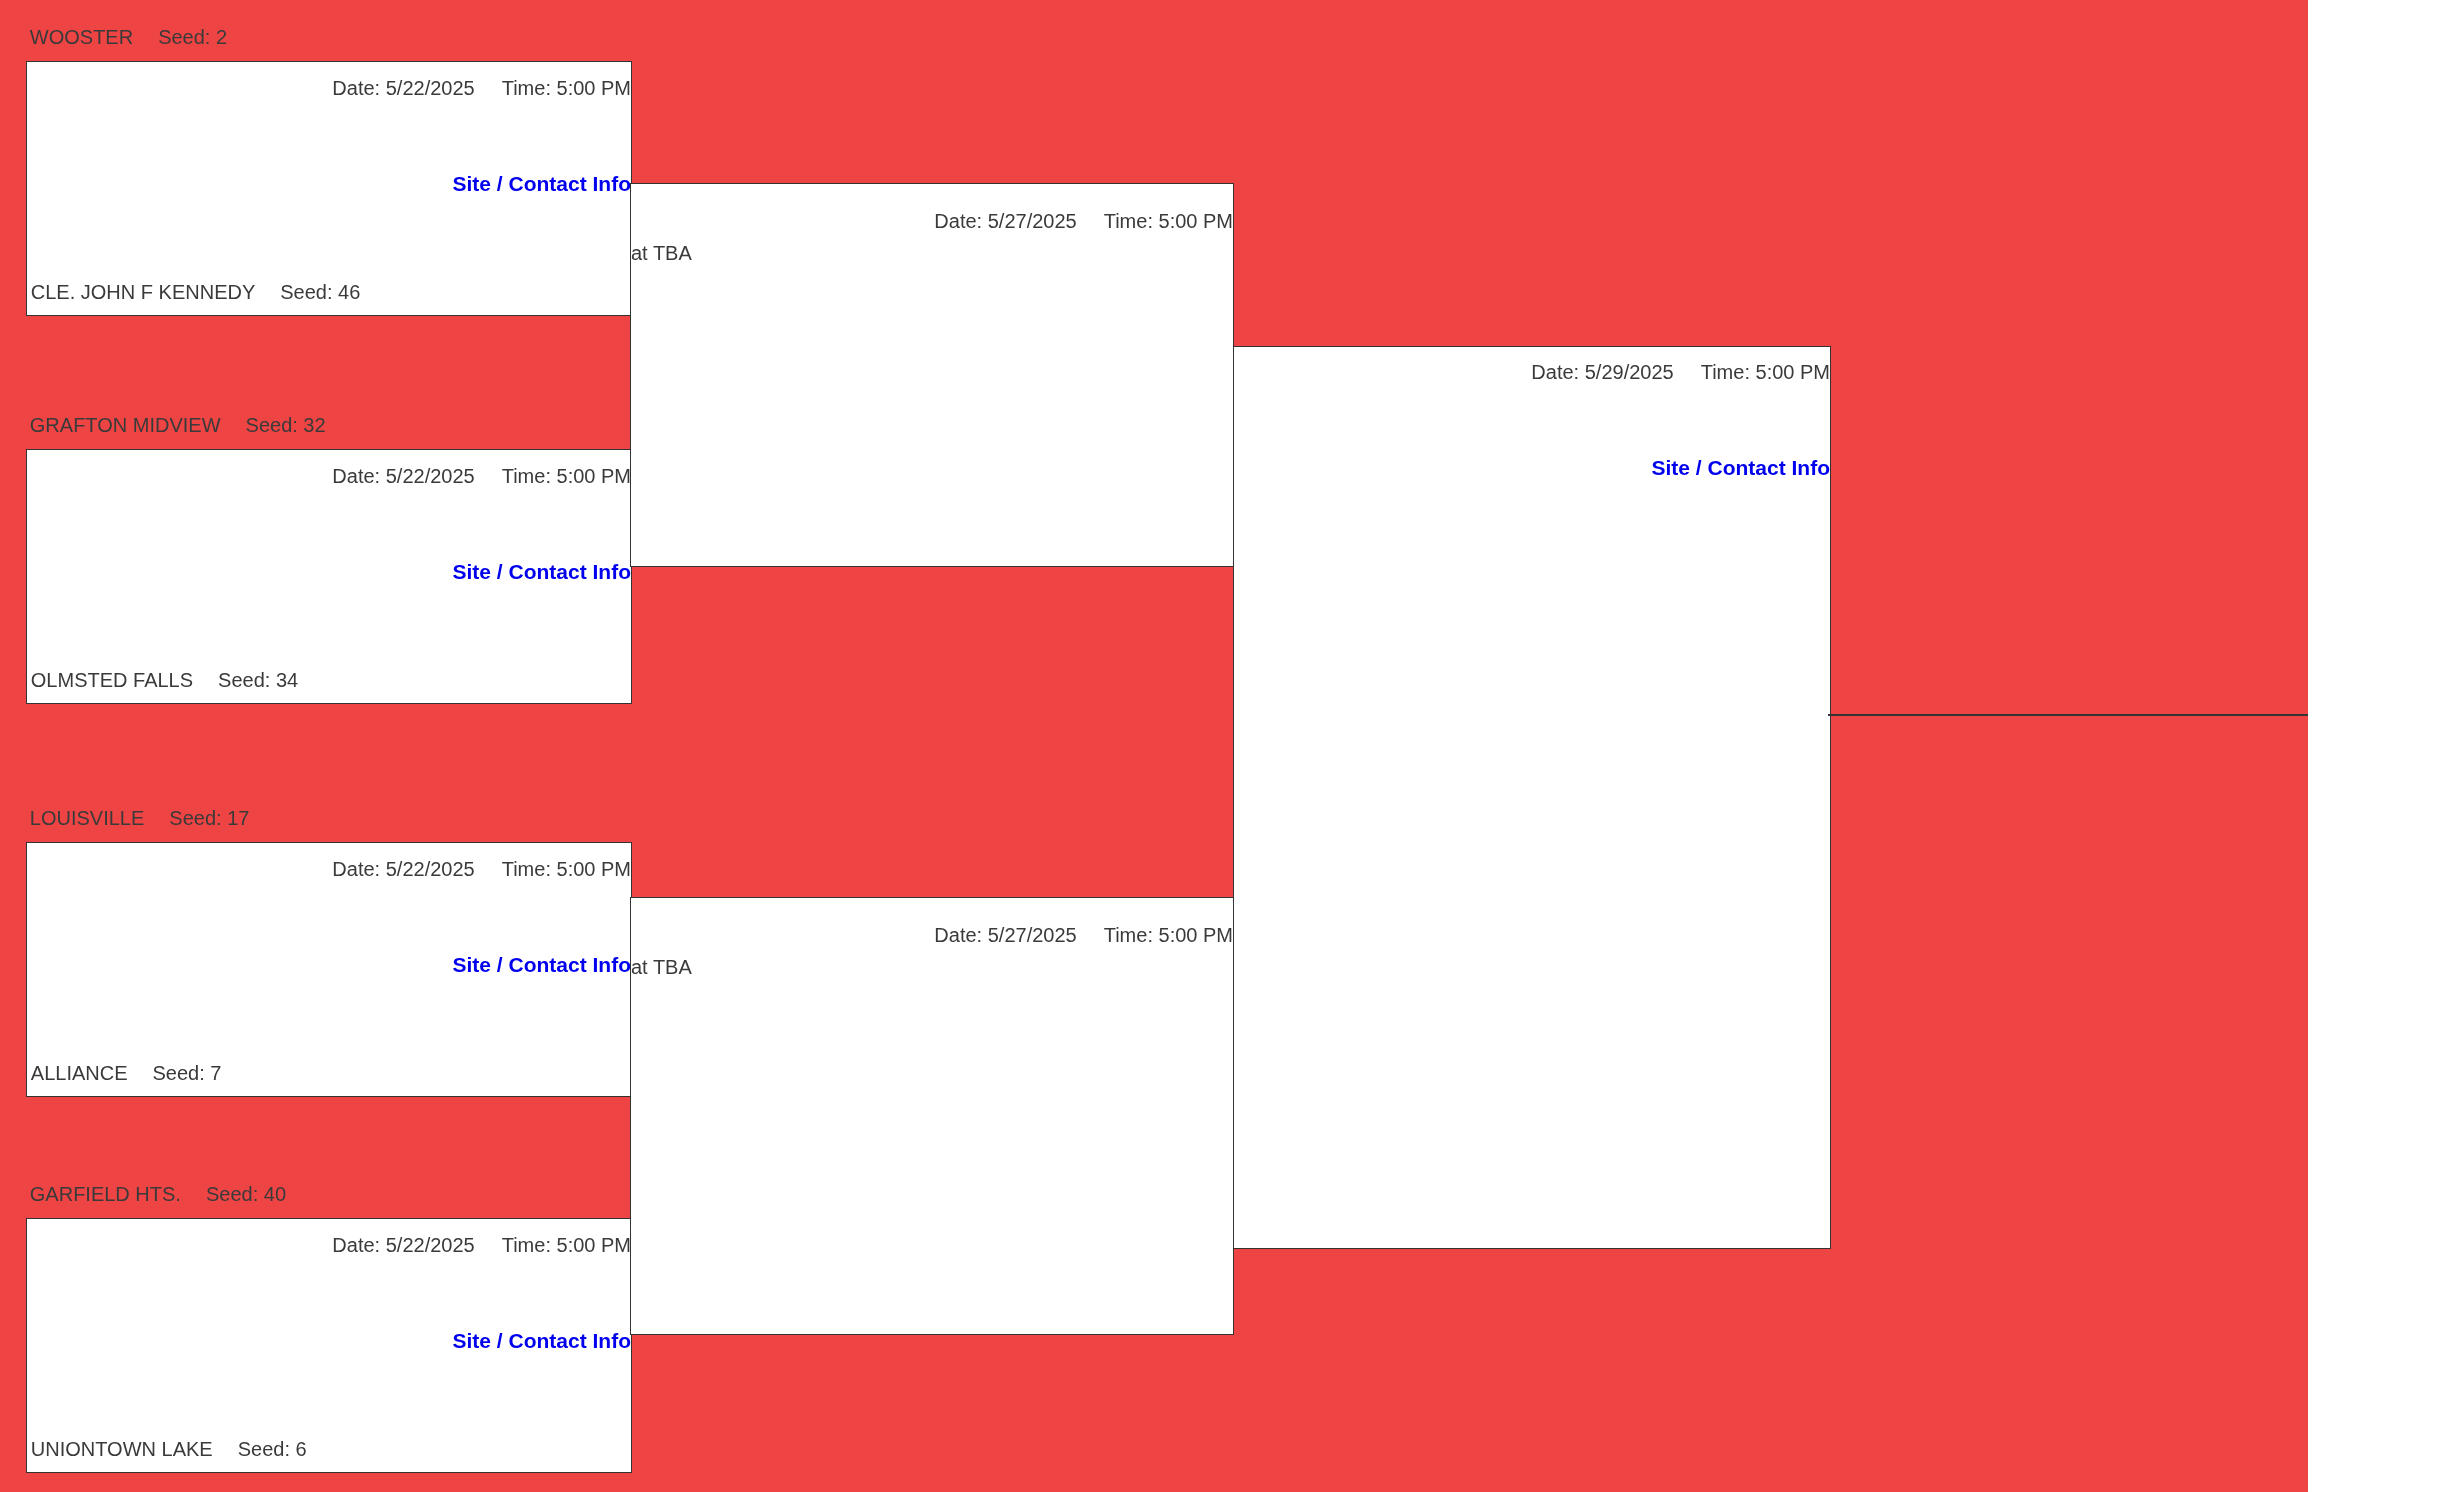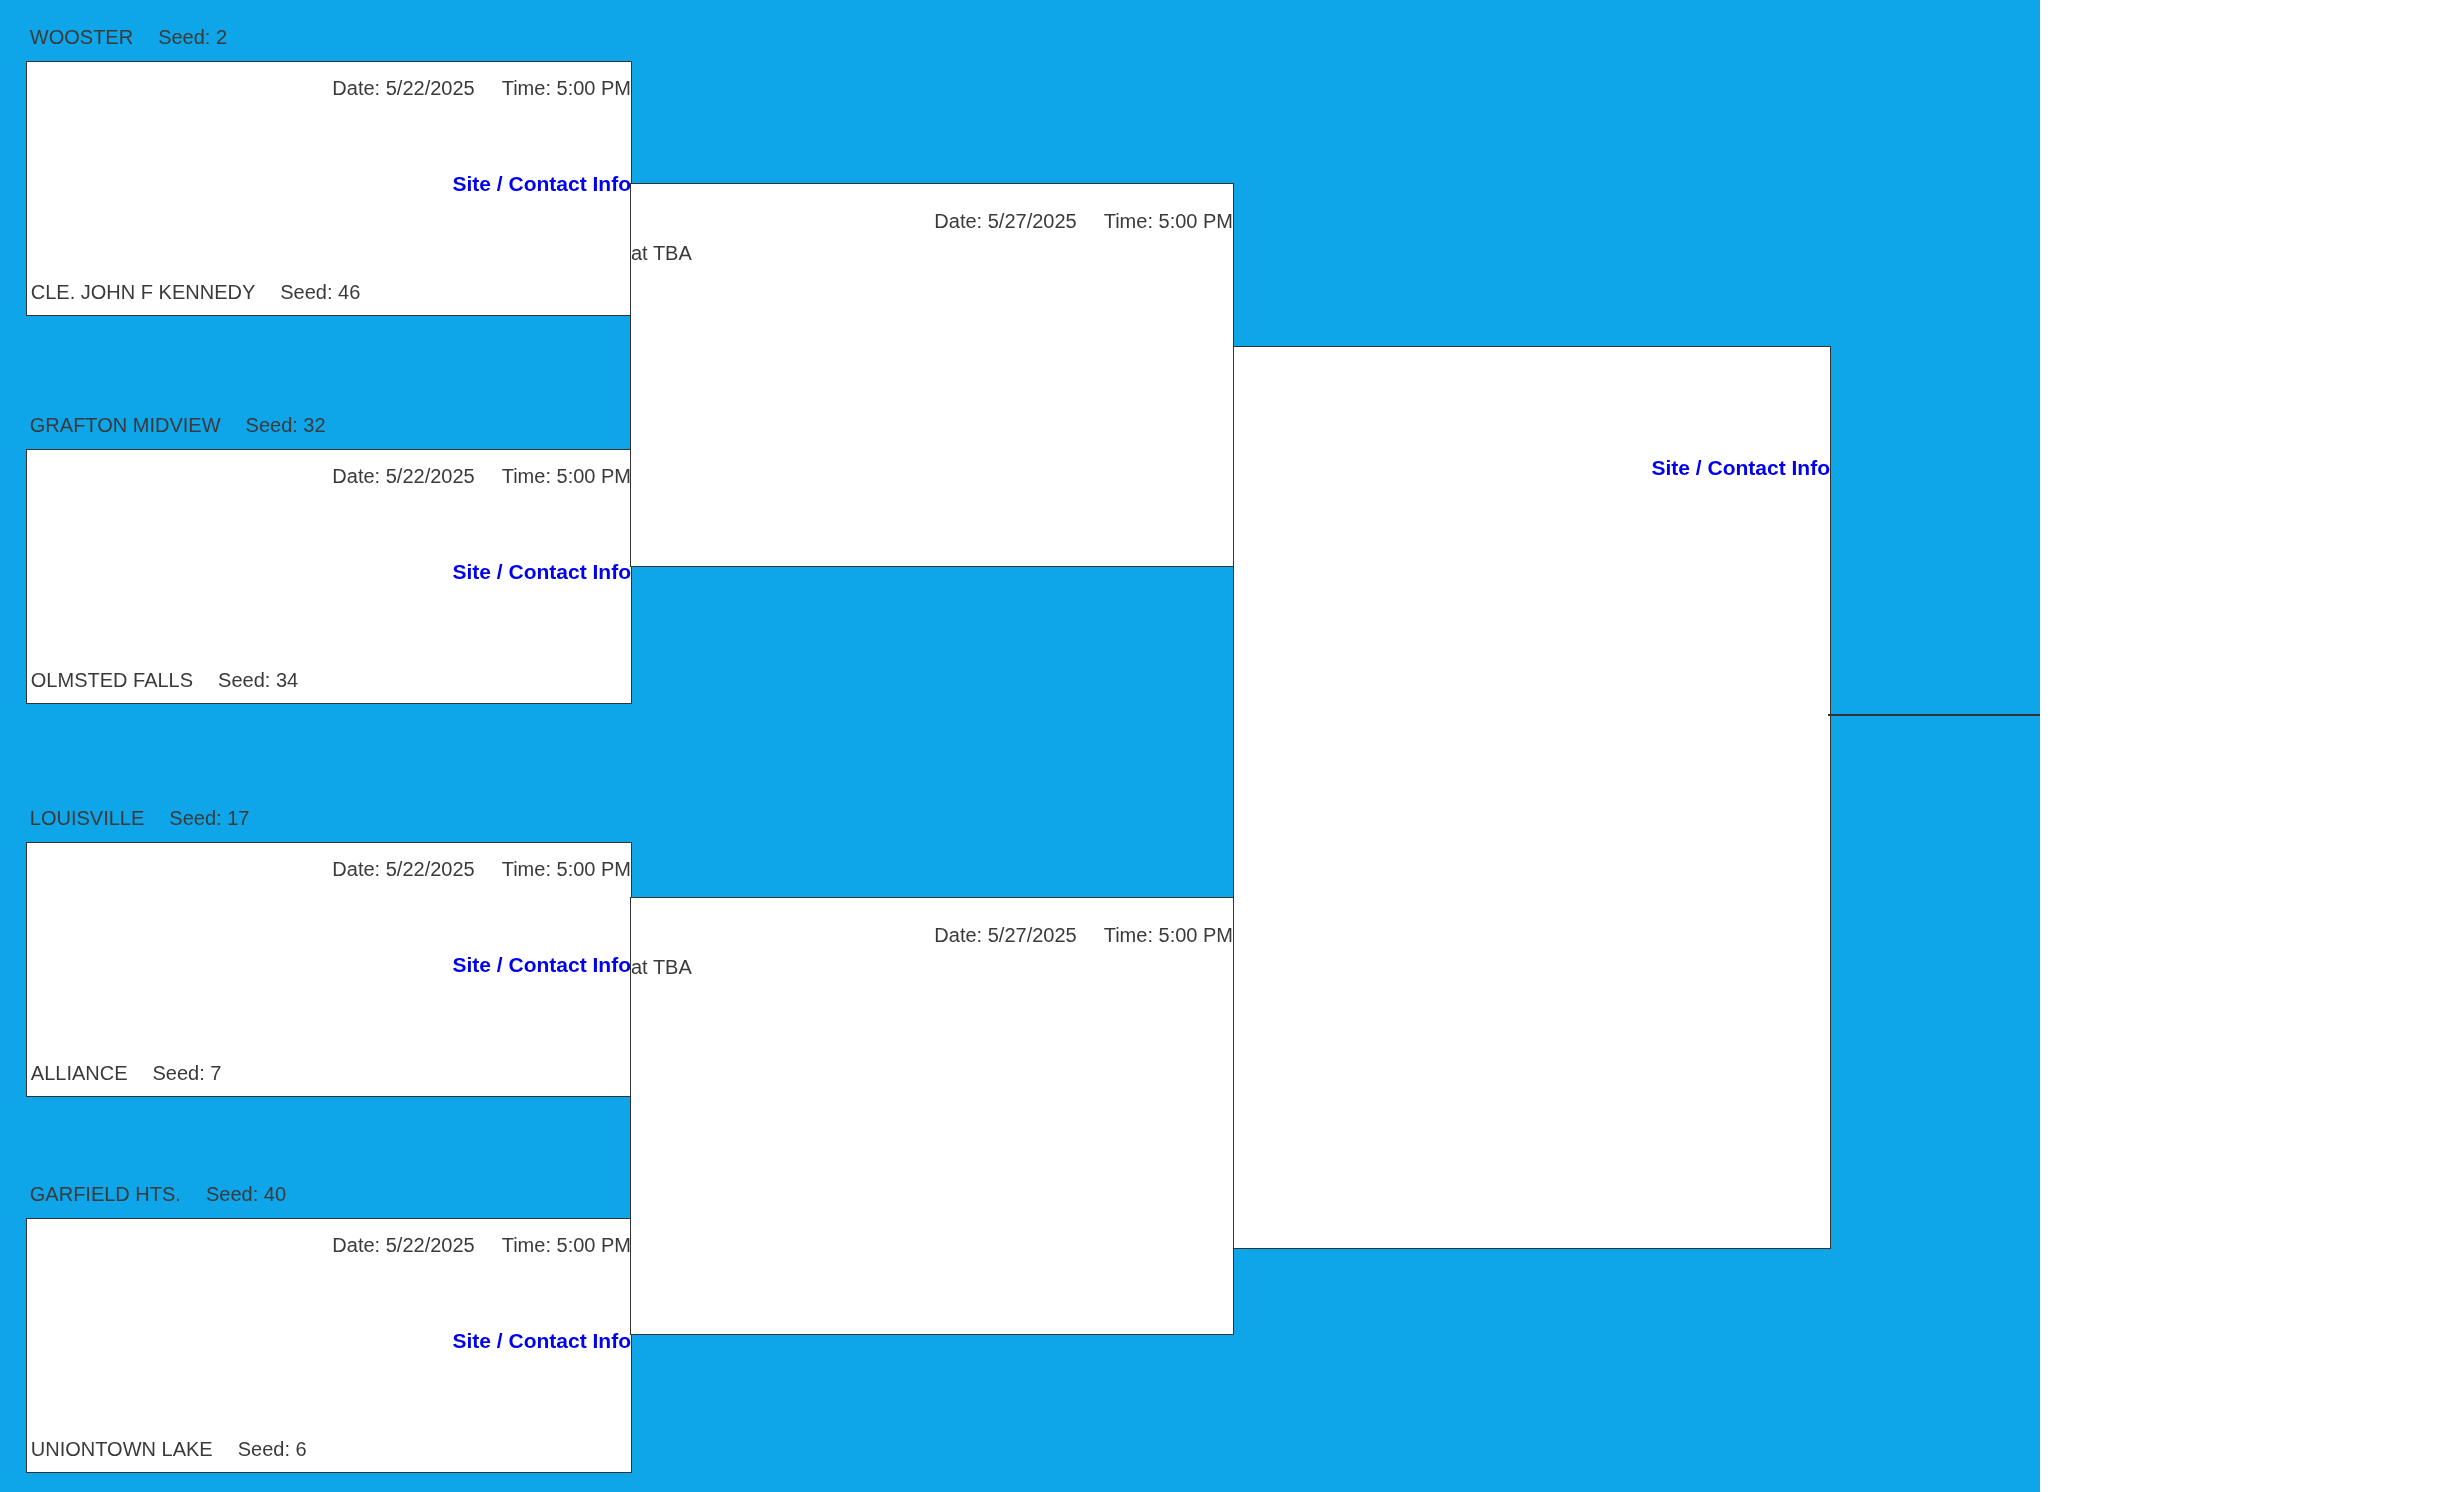--- a/index.html
+++ b/index.html
@@ -1,20 +1,20 @@
 <!DOCTYPE html>
 <html><head>
 <meta charset="utf-8">
 <style>
   html, body { margin: 0; padding: 0; background: #ffffff; }
   .bracket {
     position: relative;
-    width: 2040px;
+    width: 2308px;
     height: 1493px;
-    background: #0ea5e9;
+    background: #ef4444;
     font-family: "Liberation Sans", "DejaVu Sans", sans-serif;
     color: #3a3a3a;
     overflow: hidden;
   }
   .bracket * { box-sizing: border-box; }
 
   .match { position: absolute; }
   .box {
     position: absolute;
     left: 0; top: 0; right: 0; bottom: 0;
@@ -177,20 +177,23 @@
     <div class="box">
       <div class="dateline">
         <span>Date: 5/27/2025</span><span class="time-part">Time: 5:00 PM</span>
       </div>
       <div class="tba-line">at TBA</div>
     </div>
   </div>
 
   <div class="match r3">
     <div class="box">
+      <div class="dateline">
+        <span>Date: 5/29/2025</span><span class="time-part">Time: 5:00 PM</span>
+      </div>
       <a class="site-link">Site / Contact Info</a>
     </div>
   </div>
 
   <div class="final-line"></div>
 
 </div>
 
 
 </body></html>

